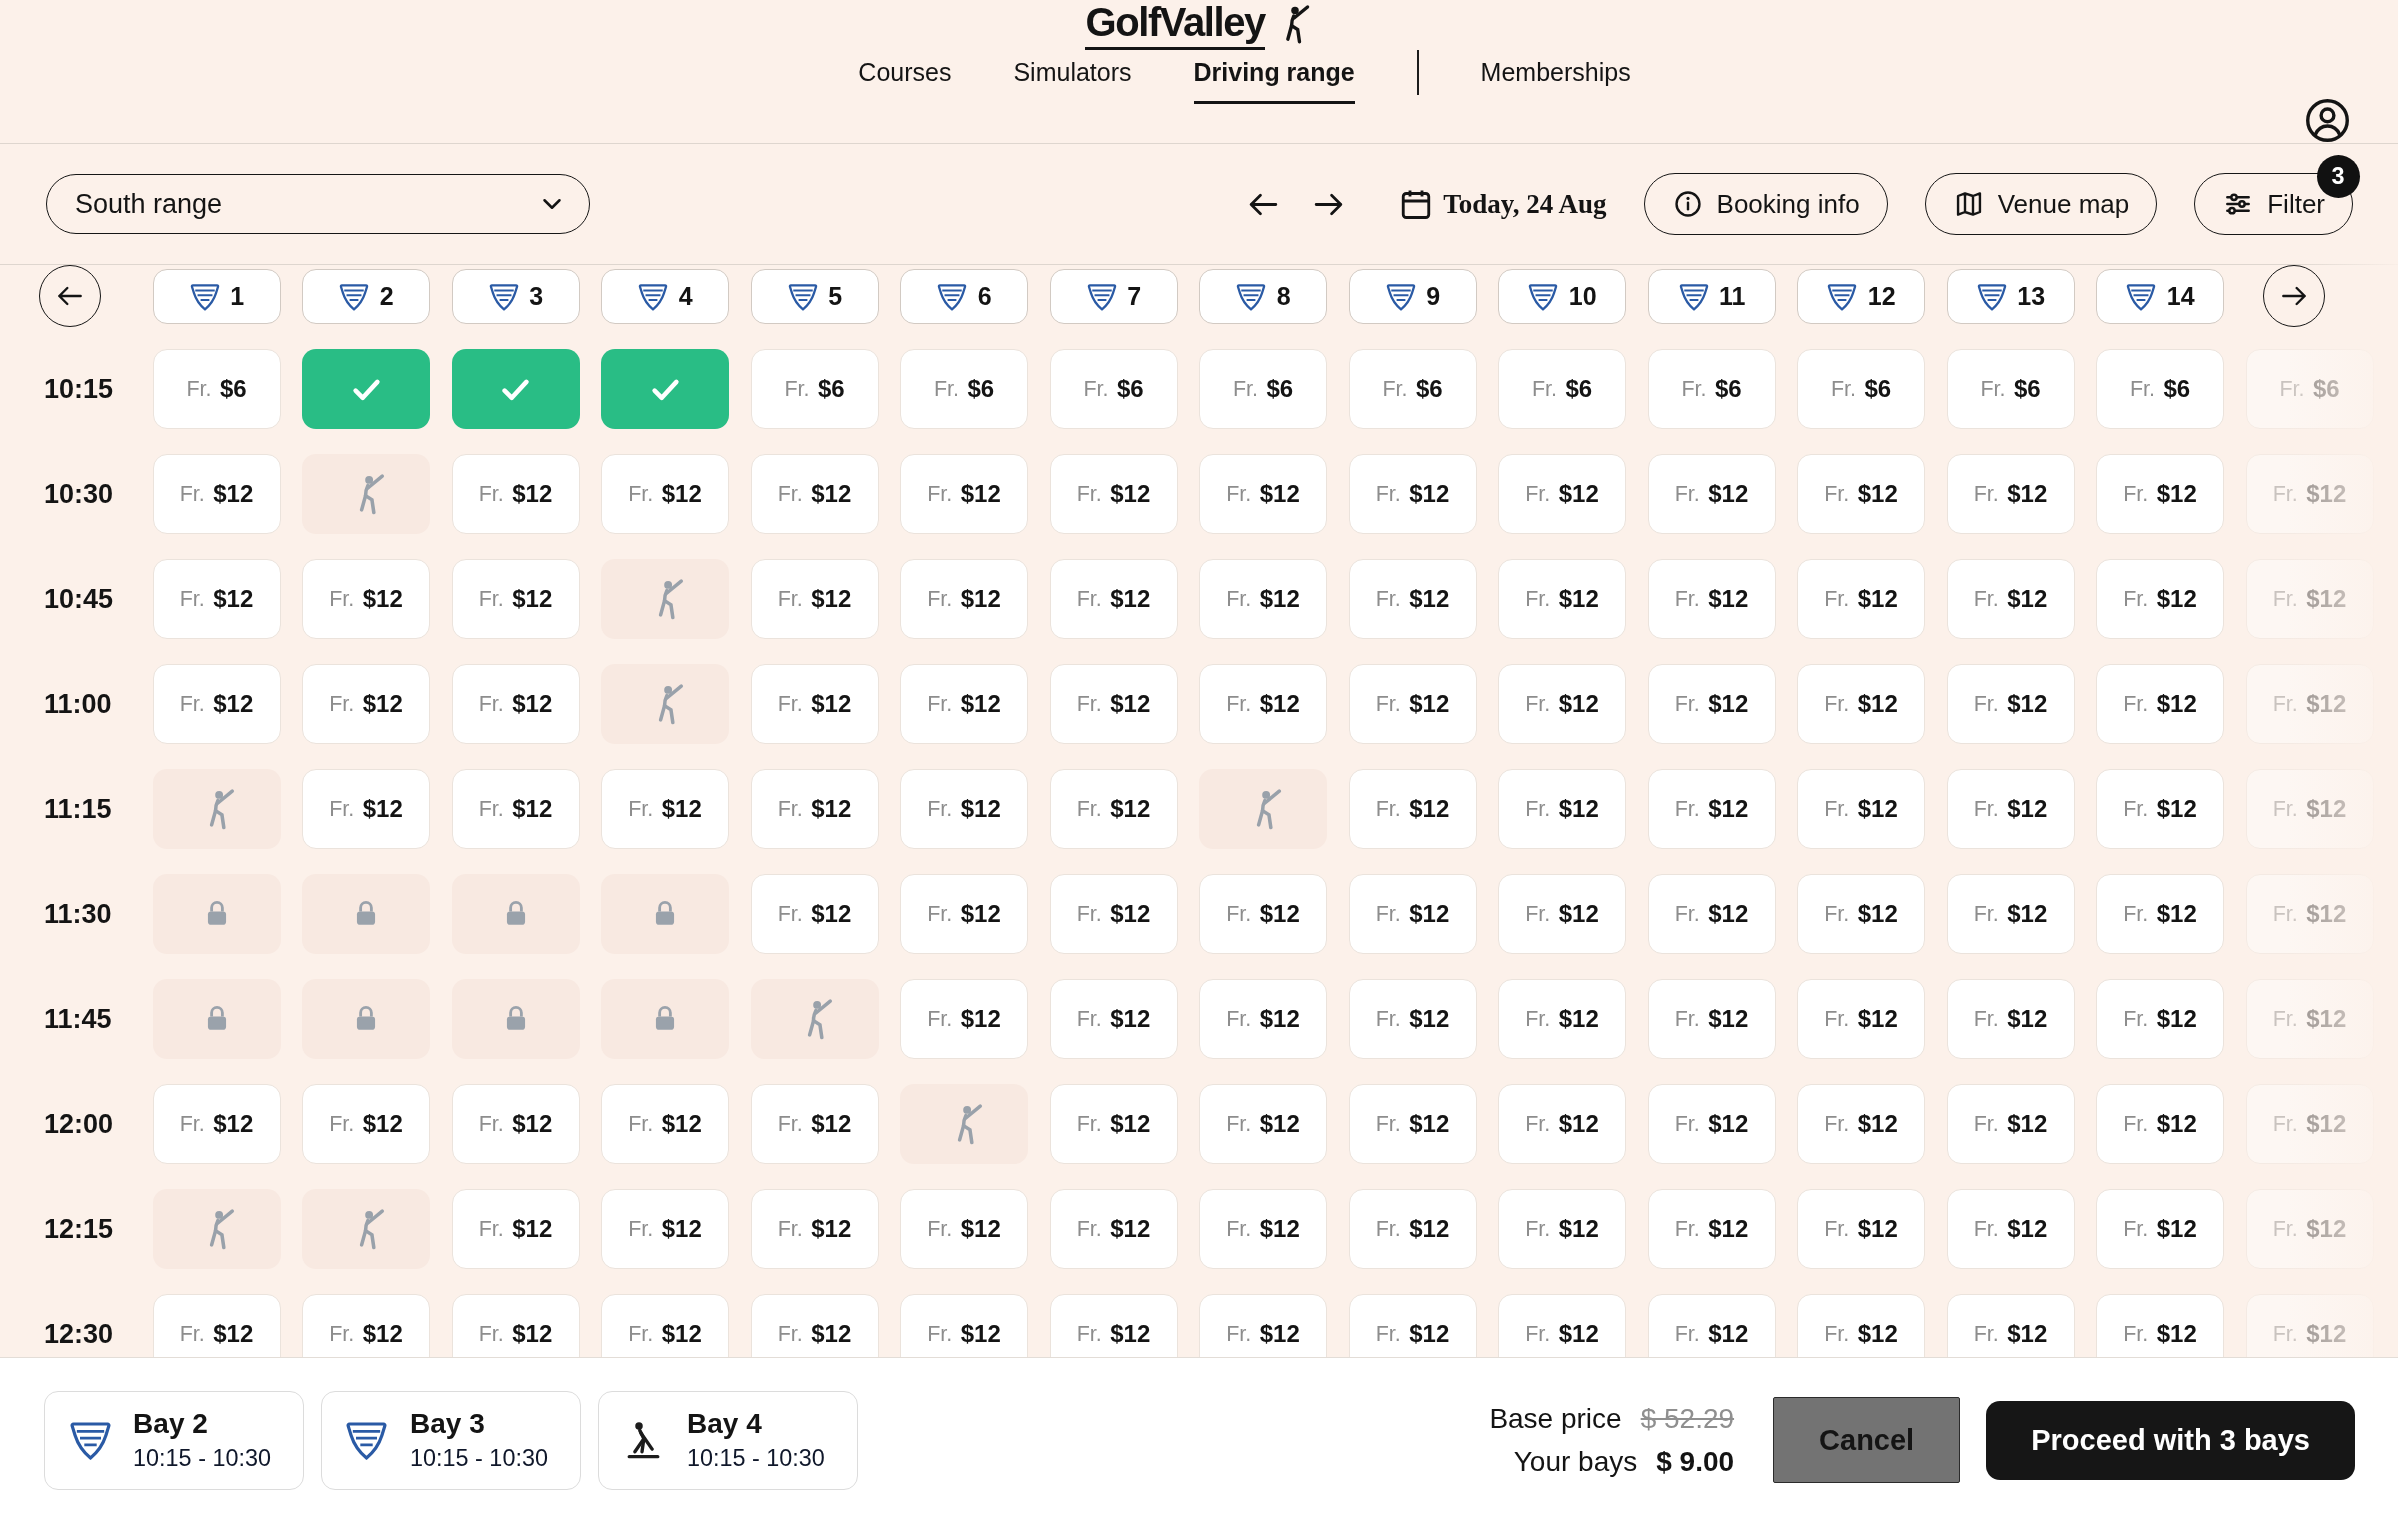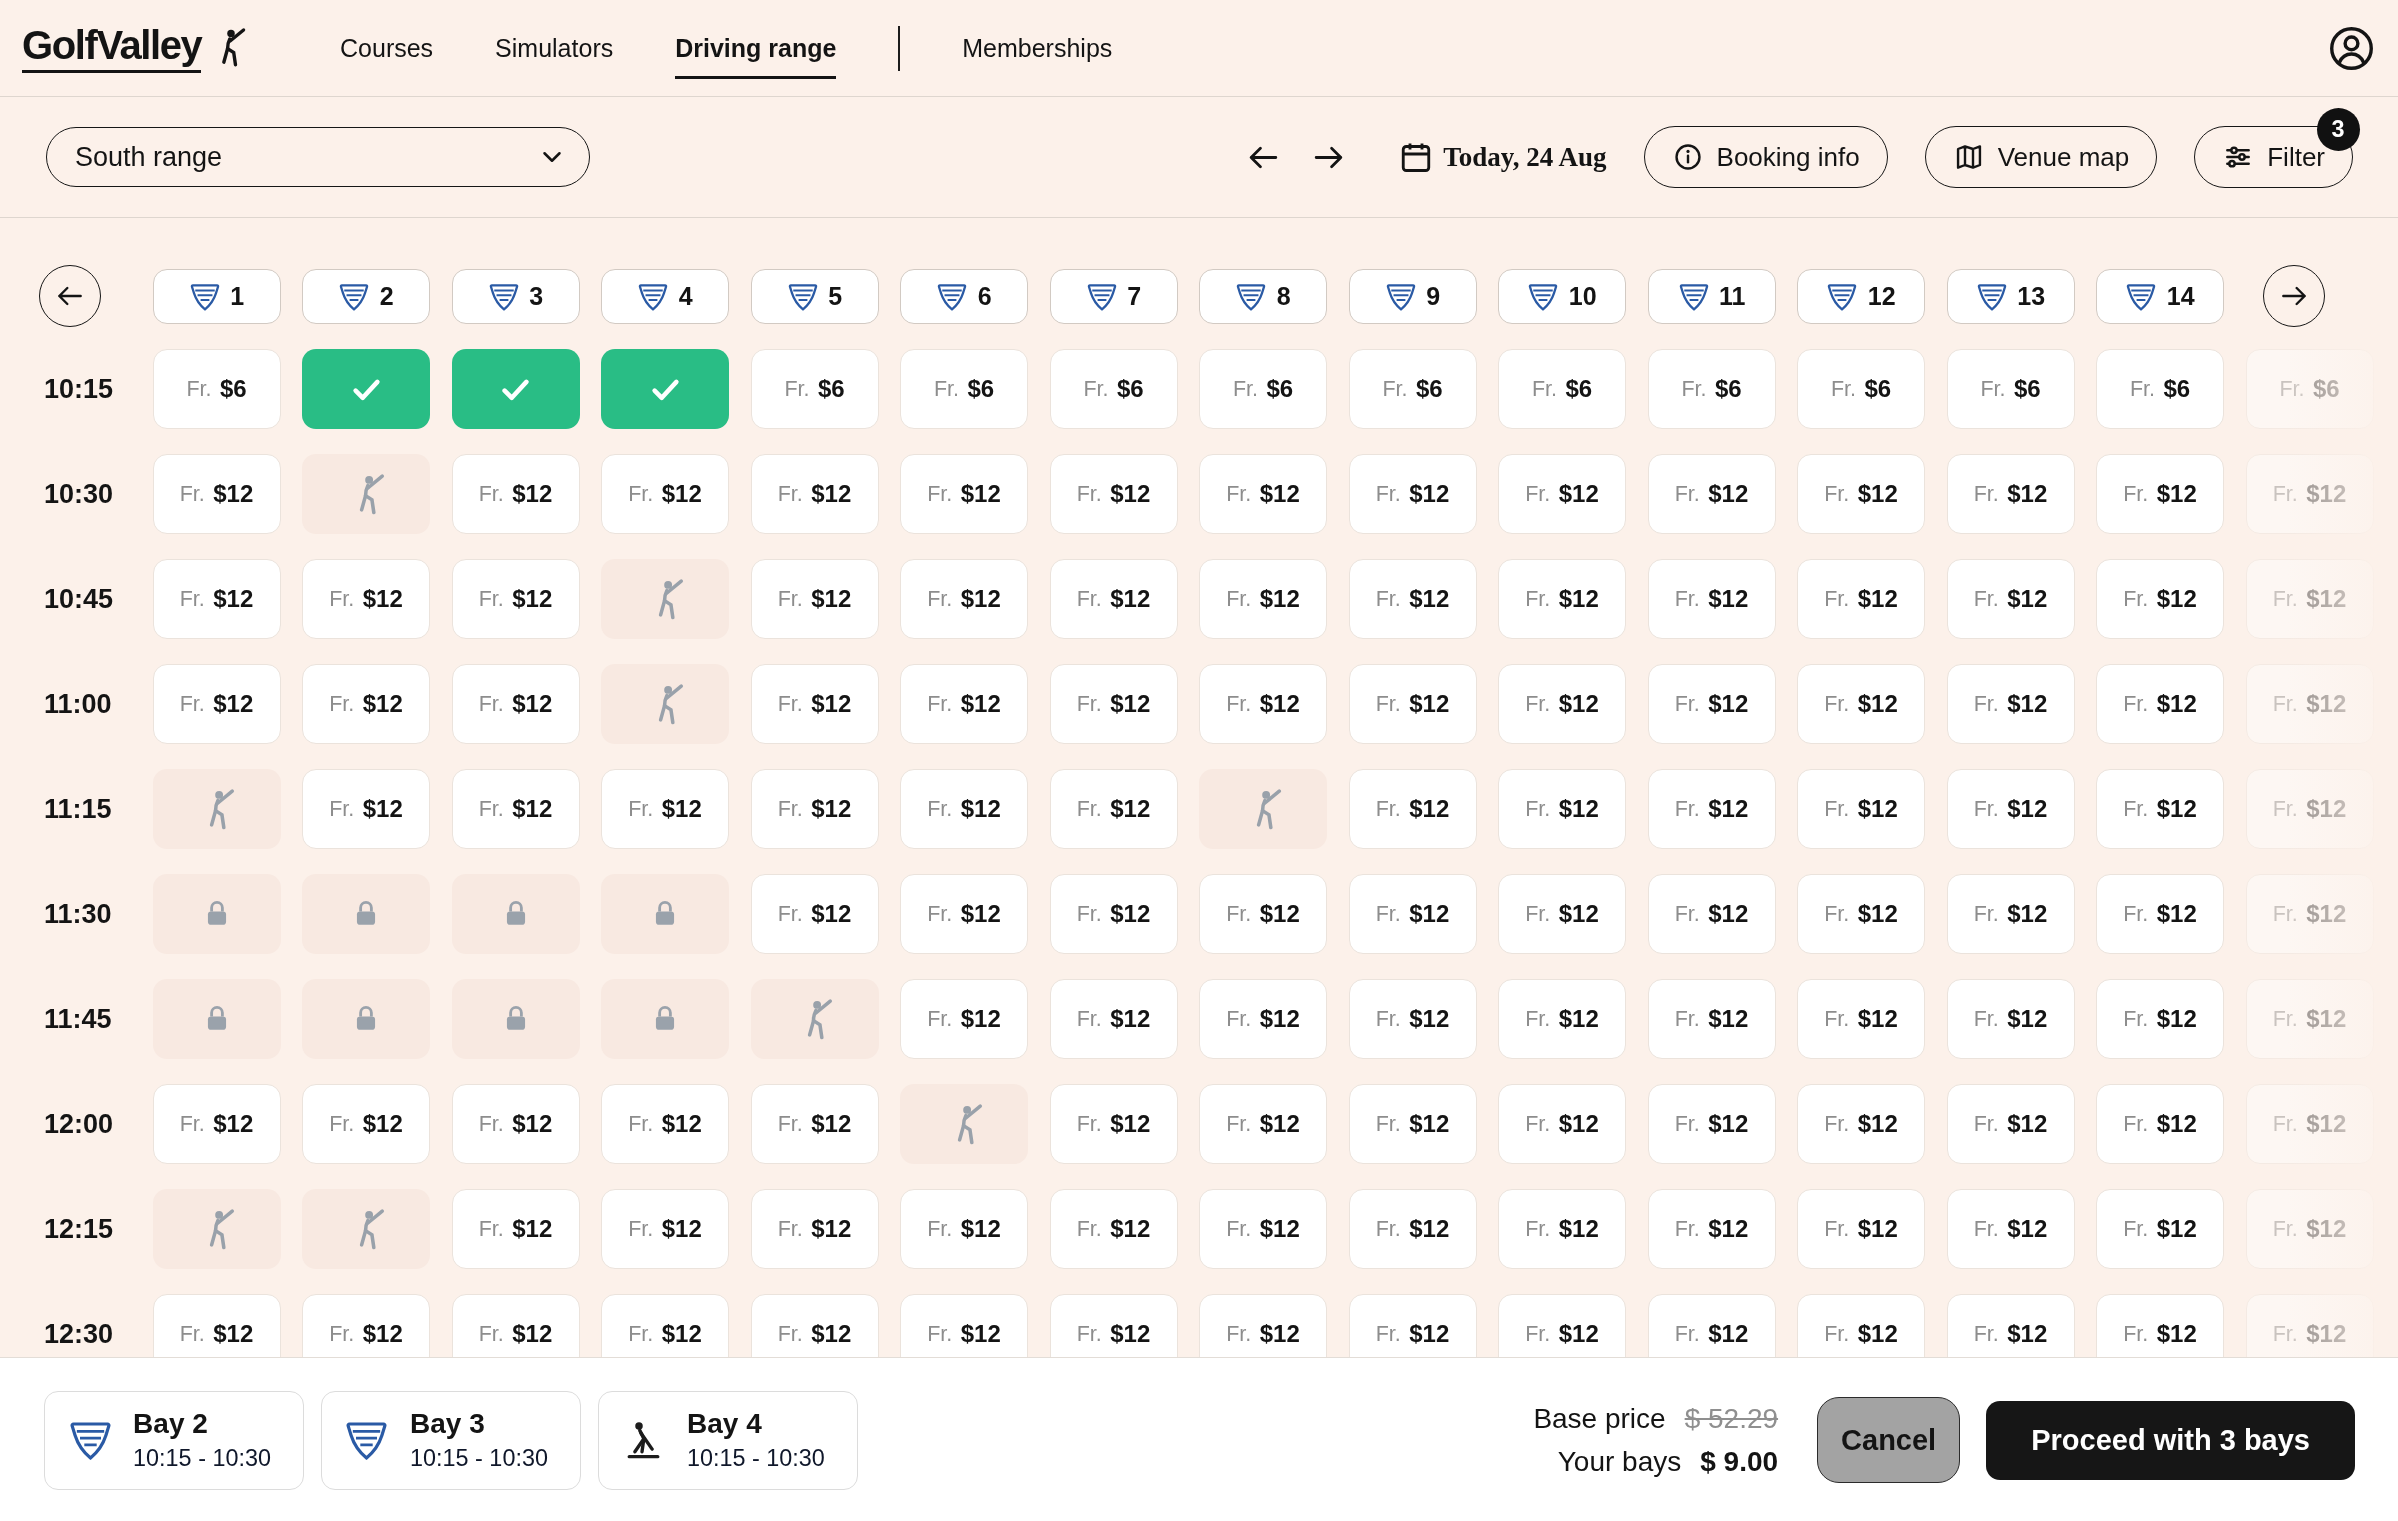--- a/index.html
+++ b/index.html
@@ -7,22 +7,22 @@
   body {
     position: relative;
     background: #fcf1ea;
     color: #141414;
     font-family: "Liberation Sans", "DejaVu Sans", sans-serif;
   }
   svg { display: block; }
 
   
   .topnav {
-    height: 97px; display: flex; align-items: center;
-    padding: 0 22px; border-bottom: 0.9px solid #ded6cf;
+    height: 144px; display: flex; align-items: center;
+    padding: 0 46px; border-bottom: 0.9px solid #ded6cf; flex-direction: column;
   }
   .logo { display: flex; align-items: center; gap: 5.6px; cursor: pointer; }
   .logo-text { font-size: 40px; font-weight: 800; letter-spacing: -1.4px; border-bottom: 3.7px solid #141414; padding-bottom: 1.9px; }
   .logo-icon svg { width: 43px; height: 43px; }
   .main-nav { display: flex; align-items: center; gap: 62px; margin-left: 90px; font-size: 25px; }
   .nav-item { position: relative; cursor: pointer; padding: 5.6px 0; white-space: nowrap; }
   .nav-item.active { font-weight: 600; }
   .nav-item.active::after { content: ""; position: absolute; left: 0; right: 0; bottom: -11.2px; height: 2.8px; background: #141414; }
   .nav-divider { width: 1.9px; height: 45px; background: #1c1c1c; }
   .account-btn { margin-left: auto; width: 51px; height: 51px; background: none; border: none; cursor: pointer; }
@@ -110,22 +110,22 @@
     display: flex; align-items: center; gap: 20.6px; padding: 0 32px 0 22.5px; min-width: 242px; cursor: pointer;
   }
   .sel-card svg { width: 45px; height: 45px; }
   .sel-title { font-size: 28px; font-weight: 700; }
   .sel-time { font-size: 23.4px; color: #0f172a; margin-top: 5.6px; }
   .price-block { margin-left: auto; text-align: right; font-size: 28px; margin-right: 39px; line-height: 1.55; }
   .pb-label { font-weight: 400; }
   .strike { color: #8f8f8f; text-decoration: line-through; margin-left: 11.2px; }
   .your-val { font-weight: 700; margin-left: 11.2px; }
   .cancel-btn {
-    height: 86px; padding: 0 23px; border: 1.9px solid #2b2b2b; border-radius: 22px;
-    background: #a3a3a3; font-size: 29px; font-weight: 700; cursor: pointer; font-family: inherit; color: inherit;
+    height: 86px; padding: 0 45px; border: 1.9px solid #2b2b2b; border-radius: 2px;
+    background: #737373; font-size: 29px; font-weight: 700; cursor: pointer; font-family: inherit; color: inherit;
   }
   .proceed-btn {
     height: 79px; padding: 0 45px; border: none; border-radius: 14px;
     background: #161616; color: #fff; font-size: 29px; font-weight: 700; margin-left: 26px; cursor: pointer; font-family: inherit;
   }
 </style>
 </head>
 <body>
 
 <header class="topnav">

